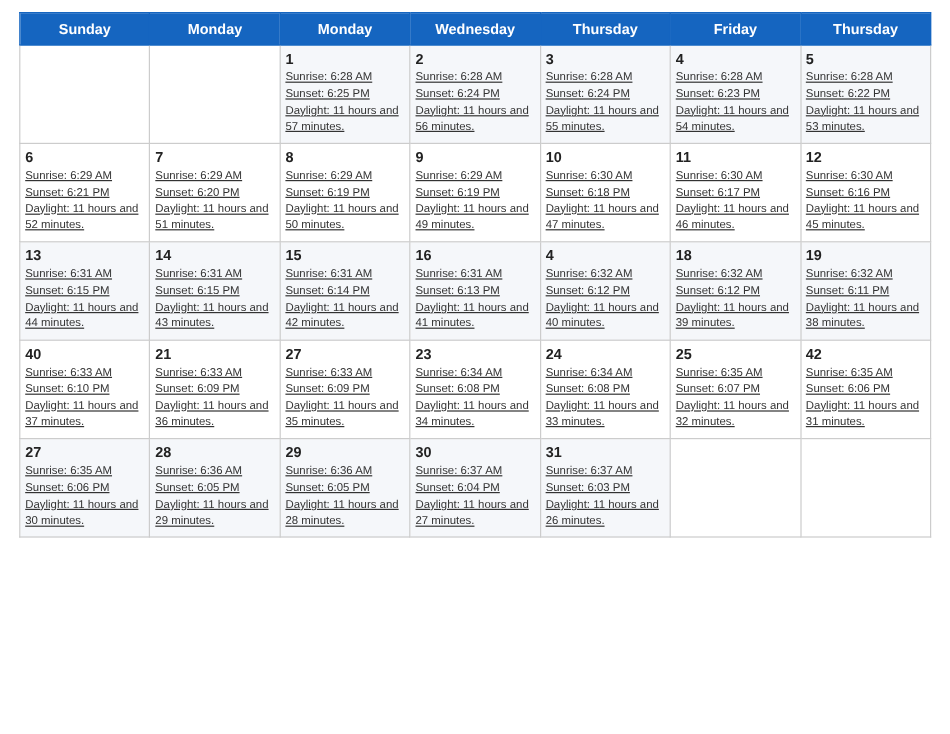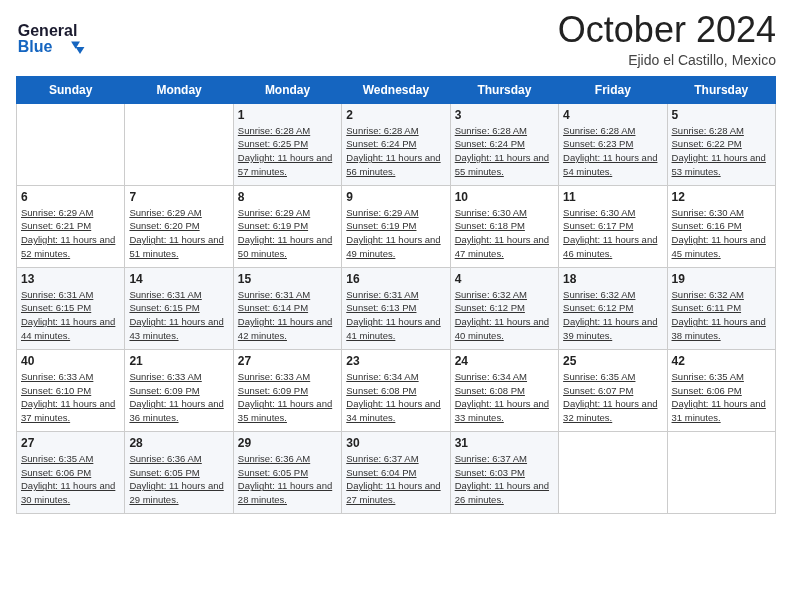--- a/index.html
+++ b/index.html
@@ -88,34 +88,20 @@
       text-decoration: underline;
     }
     .empty-cell {
       background: #fff !important;
     }
   </style>
 </head>
 <body>
 
 <div class="page">
-  <div class="header">
-    <div class="logo">
-      <svg class="logo-svg" viewBox="0 0 90 48" xmlns="http://www.w3.org/2000/svg">
-        <text x="2" y="22" font-family="Arial" font-size="18" font-weight="bold" fill="#1a1a2e">General</text>
-        <text x="2" y="40" font-family="Arial" font-size="18" font-weight="bold" fill="#1565c0">Blue</text>
-        <polygon points="62,28 72,28 67,36" fill="#1565c0"></polygon>
-        <polygon points="67,34 77,34 72,42" fill="#1565c0"></polygon>
-      </svg>
-    </div>
-    <div class="title-block">
-      <div class="month-title">October 2024</div>
-      <div class="location">Ejido el Castillo, Mexico</div>
-    </div>
-  </div>
 
   <table>
     <thead>
       <tr>
       <th>Sunday</th>
           <th>Monday</th>
           <th>Monday</th>
           <th>Wednesday</th>
           <th>Thursday</th>
           <th>Friday</th>

